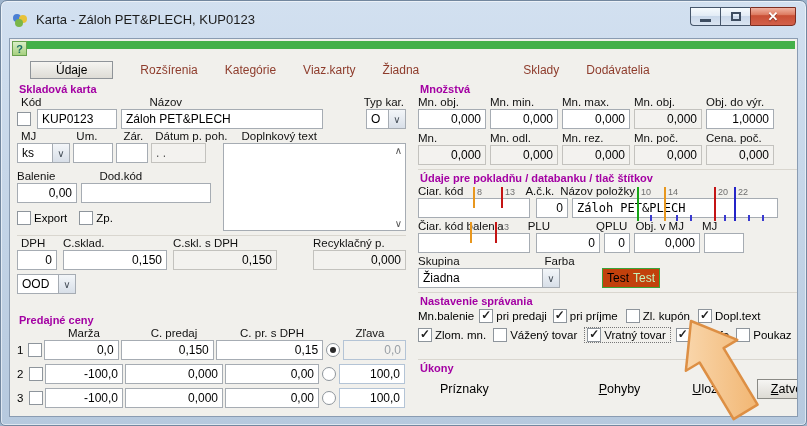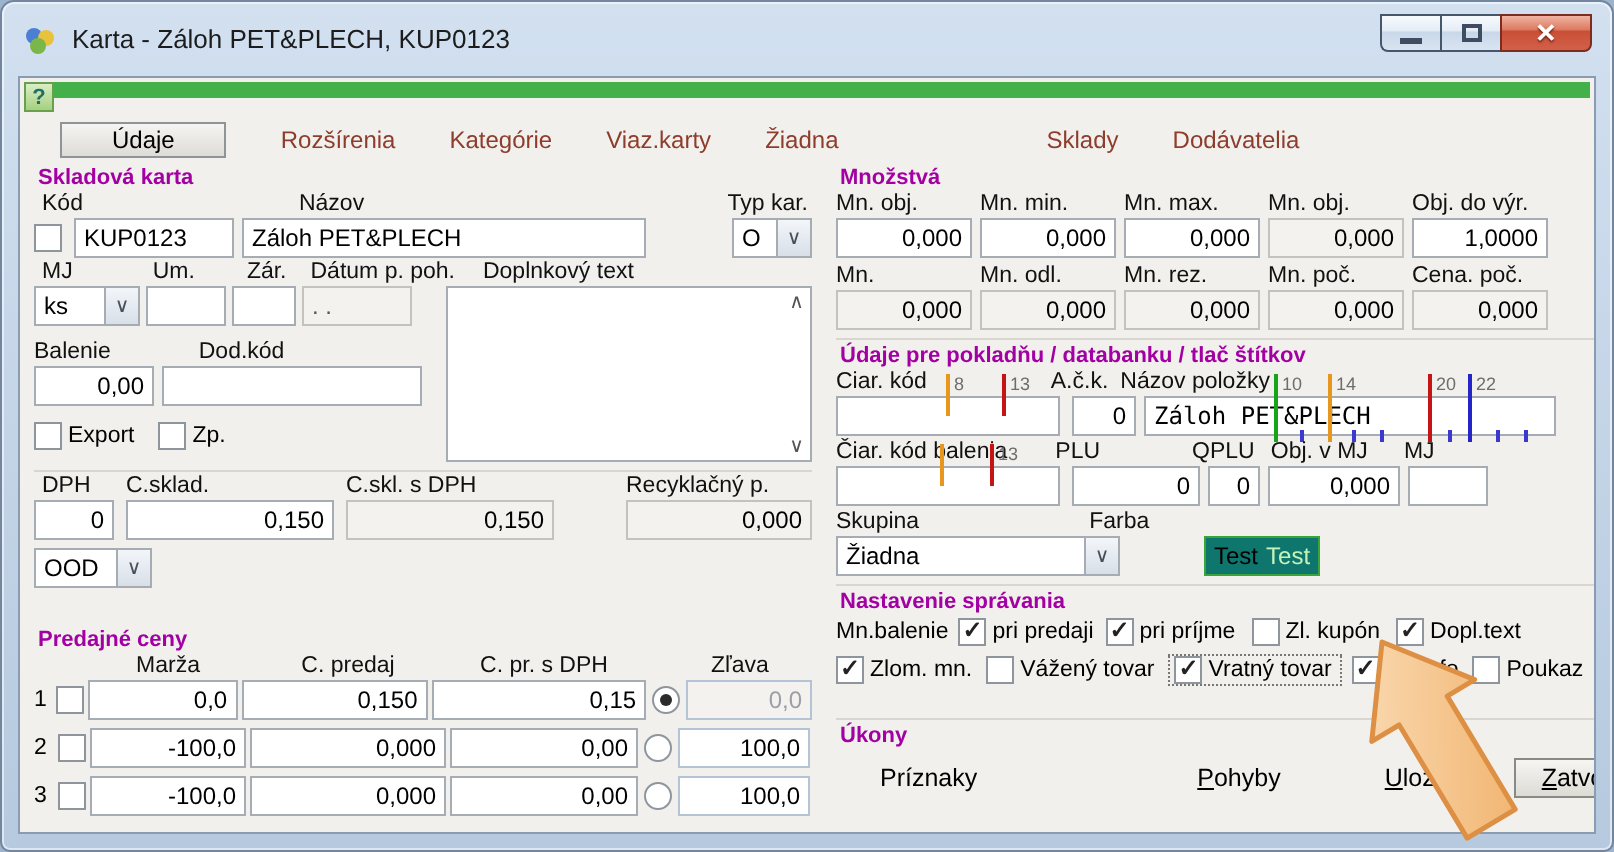--- a/index.html
+++ b/index.html
@@ -59,21 +59,21 @@
   .mark { position:absolute; width:2px; }
   .marknum { position:absolute; font-size:9px; color:#6e6e6e; }
   .tick { position:absolute; width:2px; height:6px; background:#3a3ad0; }
   .ukony-lbl { font-size:12.5px; color:#000; }
   .u { text-decoration:underline; }
   .btn-zatvorit { border:1px solid #8a8a85; background:linear-gradient(#f6f5f3,#dddbd4);
     padding:2px 13px; font-size:12.5px; }
   .ta { position:relative; background:#fff; border:1px solid #a6acb3; flex:1; margin-left:6px; height:88px; }
   .ta .up { position:absolute; top:1px; right:3px; font-size:10px; color:#555; }
   .ta .dn { position:absolute; bottom:1px; right:3px; font-size:10px; color:#555; }
-  .farba { width:58px; height:20px; background:#0f766e; border:1px solid #3aa43a; display:inline-flex;
+  .farba { width:58px; height:20px; background:#c2410c; border:1px solid #3aa43a; display:inline-flex;
     align-items:center; padding:0 4px; font-size:12px; gap:4px; }
   .farba .t2 { color:#c4f3ba; }
   .cbl { font-size:11.5px; margin:0 2px 0 3px; white-space:nowrap; }
   .arrow-svg { position:absolute; left:628px; top:310px; width:172px; height:116px; pointer-events:none; }
 </style>
 </head>
 <body>
 
 <div class="window">
   <div class="titlebar">

